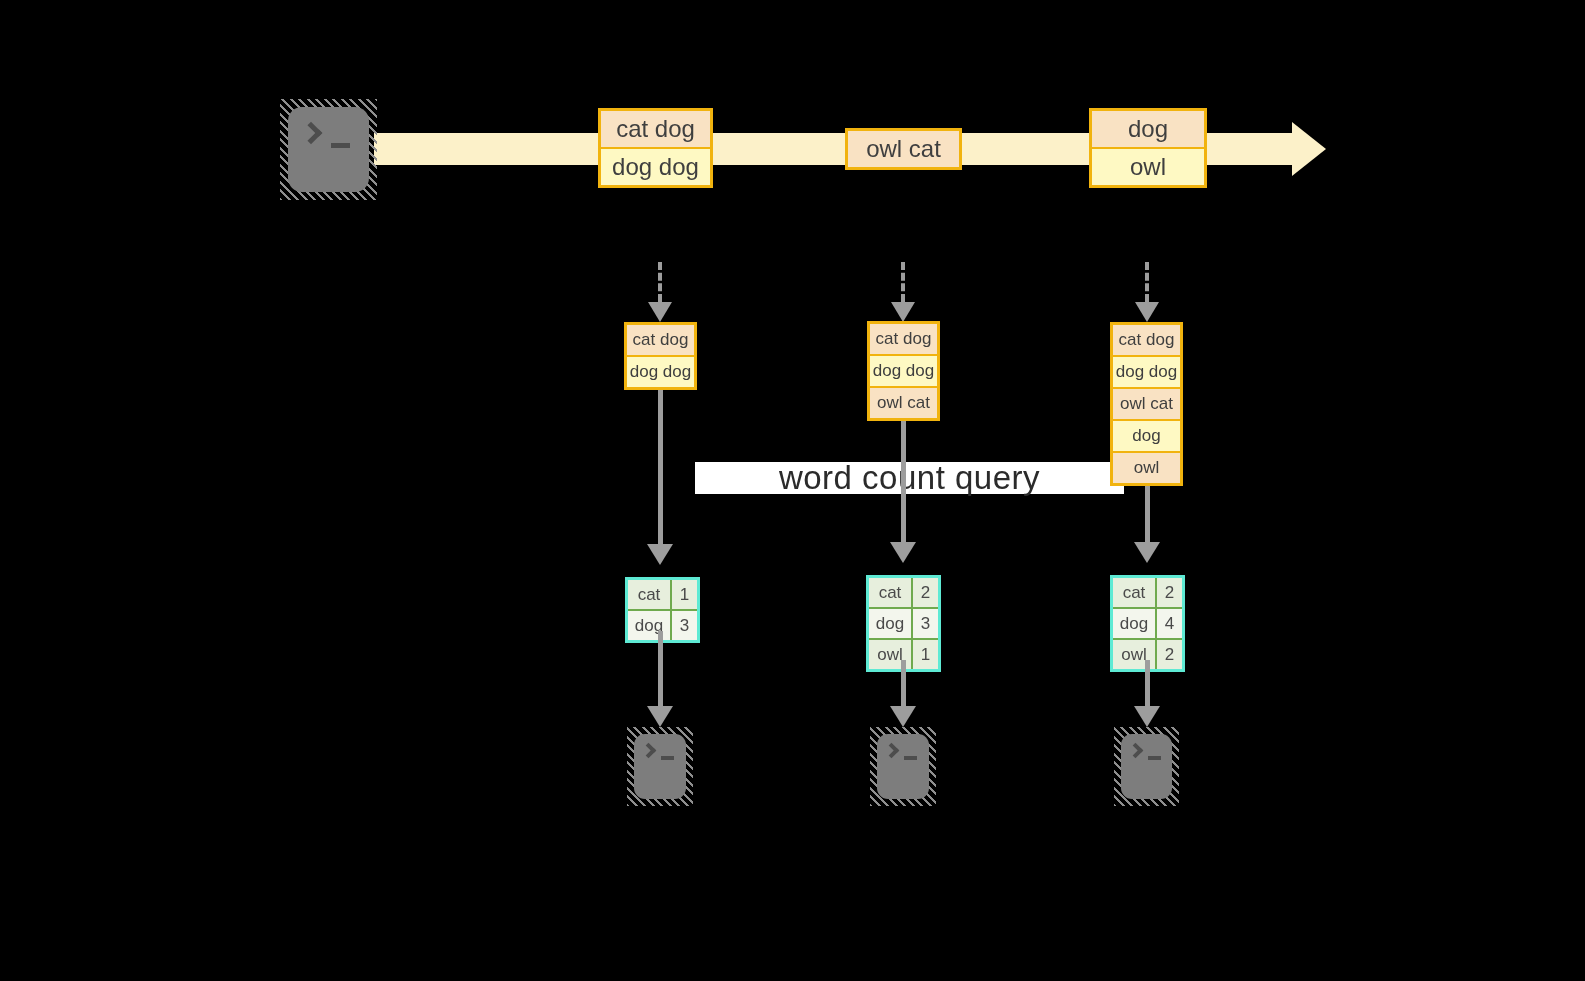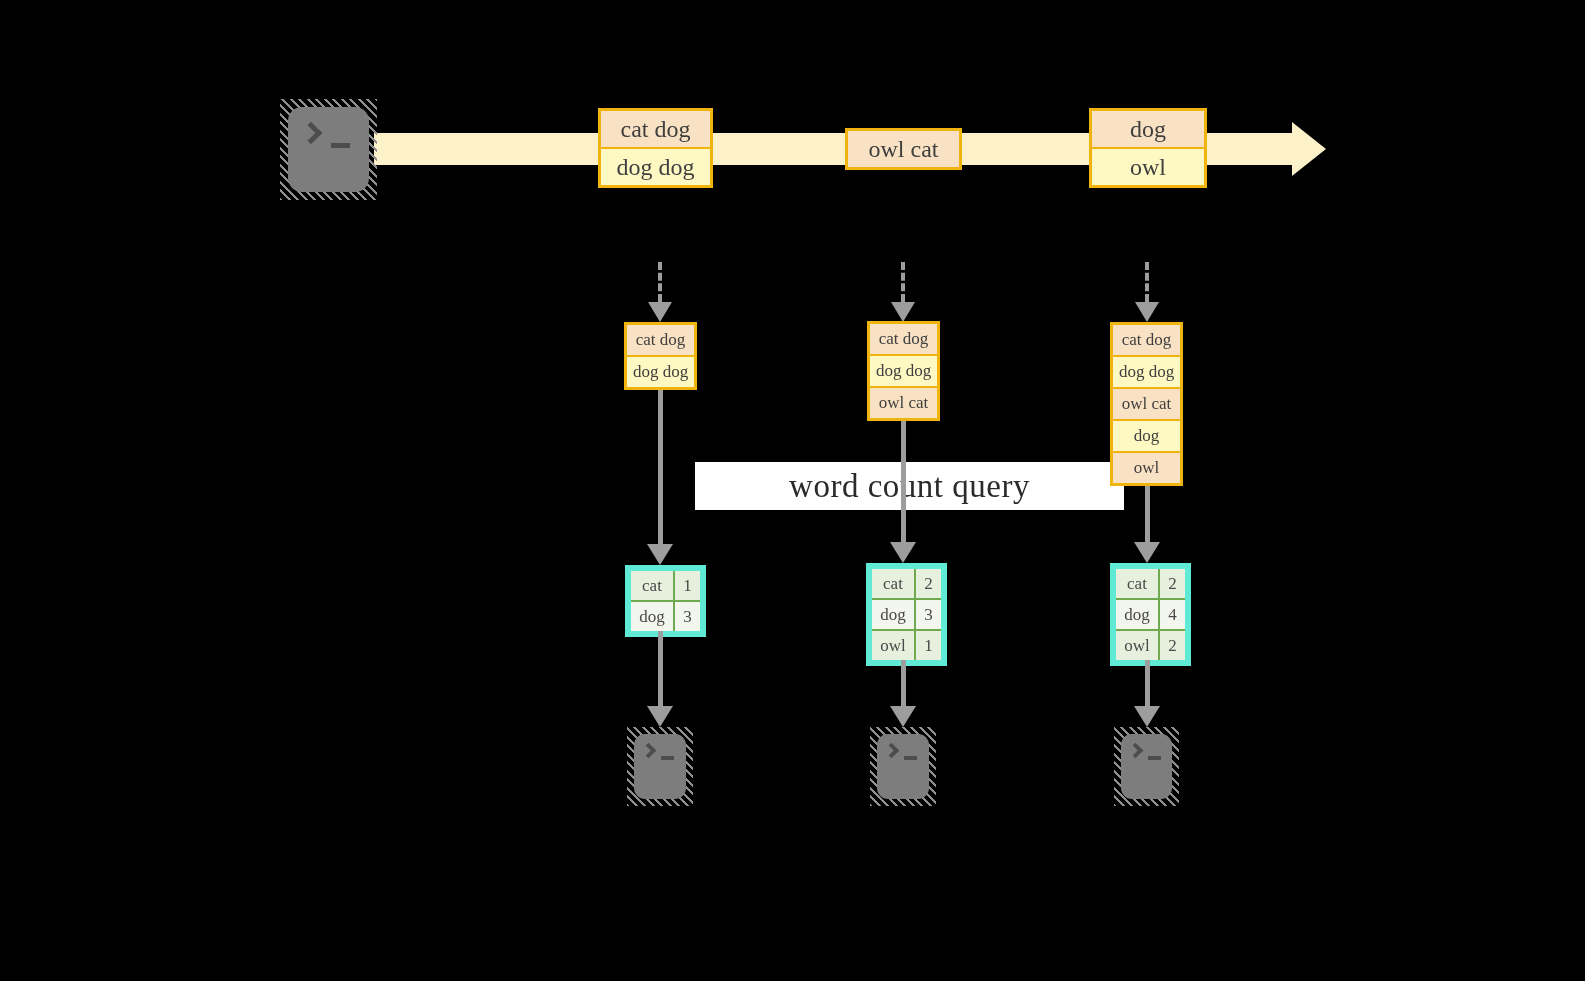--- a/index.html
+++ b/index.html
@@ -1,18 +1,18 @@
 <!DOCTYPE html>
 <html><head>
 <meta charset="utf-8">
 <style>
   html,body{margin:0;padding:0;background:#000;}
   .canvas{
     position:relative;width:1585px;height:981px;background:#000000;overflow:hidden;
-    font-family:Liberation Serif, serif;
+    font-family:Liberation Sans, sans-serif;
   }
   
   .band{position:absolute;left:374px;top:133px;width:918px;height:32px;background:#fcf1c9;}
   .band-head{position:absolute;left:1292px;top:122px;width:0;height:0;
     border-top:27px solid transparent;border-bottom:27px solid transparent;border-left:34px solid #fcf1c9;}
   
   .term{position:absolute;background:repeating-linear-gradient(45deg,#8f8f8f 0 2px,rgba(0,0,0,0) 2px 6px);}
   .term-body{position:absolute;background:#7d7d7d;border-radius:14px;}
   .term-src .term-body{left:8px;top:8px;right:8px;bottom:8px;}
   .term-sink .term-body{left:7px;top:7px;right:7px;bottom:7px;border-radius:11px;}
@@ -27,26 +27,26 @@
   .stream-box .orow{height:36px;font-size:24px;}
   .state-box .orow{height:30px;font-size:17px;}
   
   .dash{position:absolute;width:0;border-left:4px dashed #9d9d9d;}
   .vline{position:absolute;width:5px;background:#9d9d9d;z-index:2;}
   .head-down{position:absolute;width:0;height:0;border-left:13px solid transparent;
     border-right:13px solid transparent;border-top:21px solid #9d9d9d;z-index:2;}
   .head-down-sm{position:absolute;width:0;height:0;border-left:12px solid transparent;
     border-right:12px solid transparent;border-top:20px solid #9d9d9d;}
   
-  .query-bar{position:absolute;left:695px;top:462px;width:429px;height:48px;background:#ffffff;
+  .query-bar{position:absolute;left:695px;top:462px;width:429px;height:32px;background:#ffffff;
     display:flex;align-items:center;justify-content:center;z-index:1;
     font-size:33px;color:#2b2b2b;letter-spacing:0.5px;}
   
   .gtable{position:absolute;display:grid;grid-template-columns:42px 25px;gap:2px;
-    background:#6faa4e;border:6px solid #5eead4;box-sizing:border-box;}
+    background:#6faa4e;border:3px solid #5eead4;box-sizing:border-box;margin-top:12px;}
   .gcell{height:29px;display:flex;align-items:center;justify-content:center;
     font-size:17px;color:#4a4a4a;background:#f3f6ed;}
   .gtable > .gcell:nth-child(4n+1),.gtable > .gcell:nth-child(4n+2){background:#e7efdd;}
 </style>
 </head>
 <body>
 
 <div class="canvas">
 
   <div class="band"></div>

